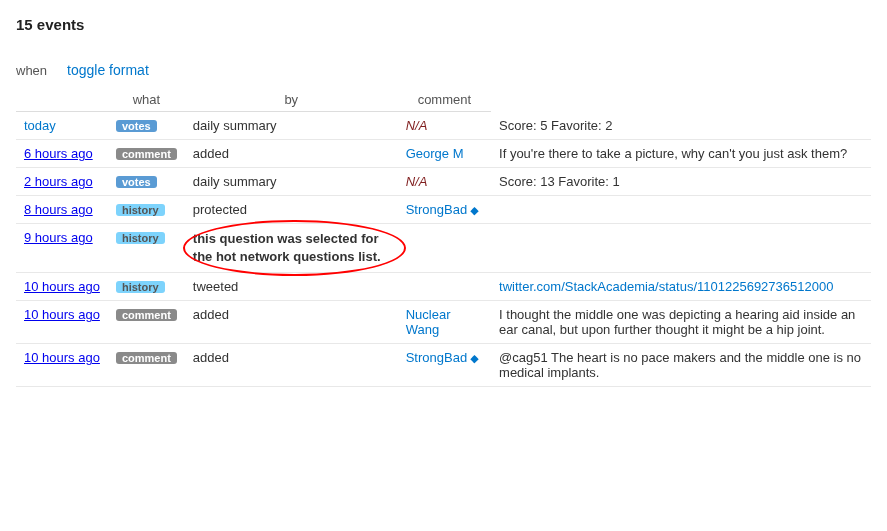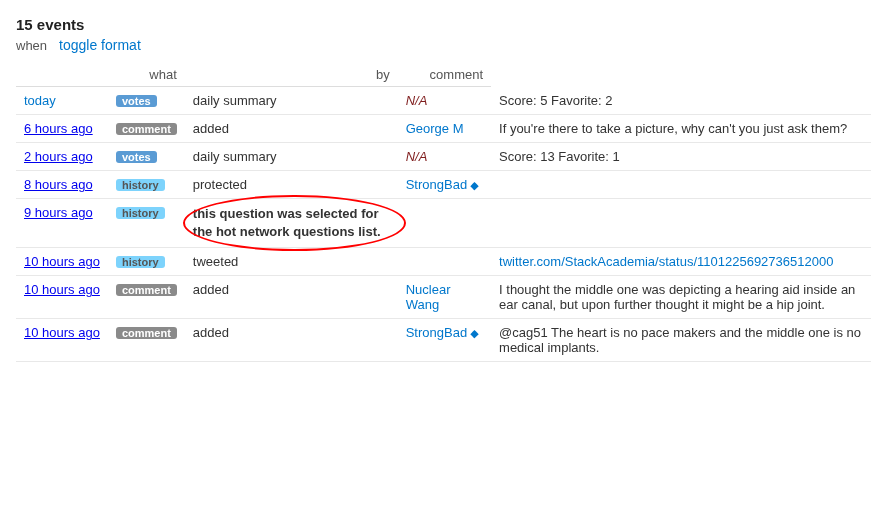--- a/index.html
+++ b/index.html
@@ -6,42 +6,42 @@
     body {
       font-family: Arial, sans-serif;
       font-size: 13px;
       color: #333;
       background: #fff;
       padding: 16px;
     }
     h2 {
       font-size: 15px;
       font-weight: bold;
-      margin-bottom: 4px;
+      margin-bottom: 29px;
       color: #222;
     }
     .header-row {
       display: flex;
       align-items: center;
-      gap: 12px;
+      gap: 20px;
       margin-bottom: 10px;
       color: #555;
       font-size: 13px;
     }
     .toggle-format {
       color: #0077cc;
       cursor: pointer;
       font-size: 14px;
     }
     table {
       width: 100%;
       border-collapse: collapse;
     }
     thead th {
-      text-align: right;
+      text-align: center;
       color: #555;
       font-weight: normal;
       padding: 4px 8px;
       border-bottom: 1px solid #ddd;
     }
     tbody tr {
       border-bottom: 1px solid #e8e8e8;
     }
     tbody td {
       padding: 6px 8px;

